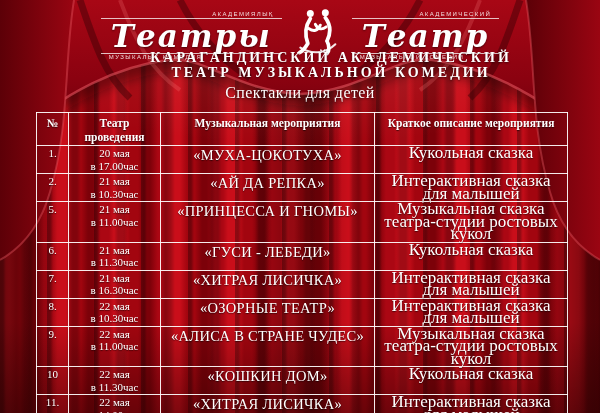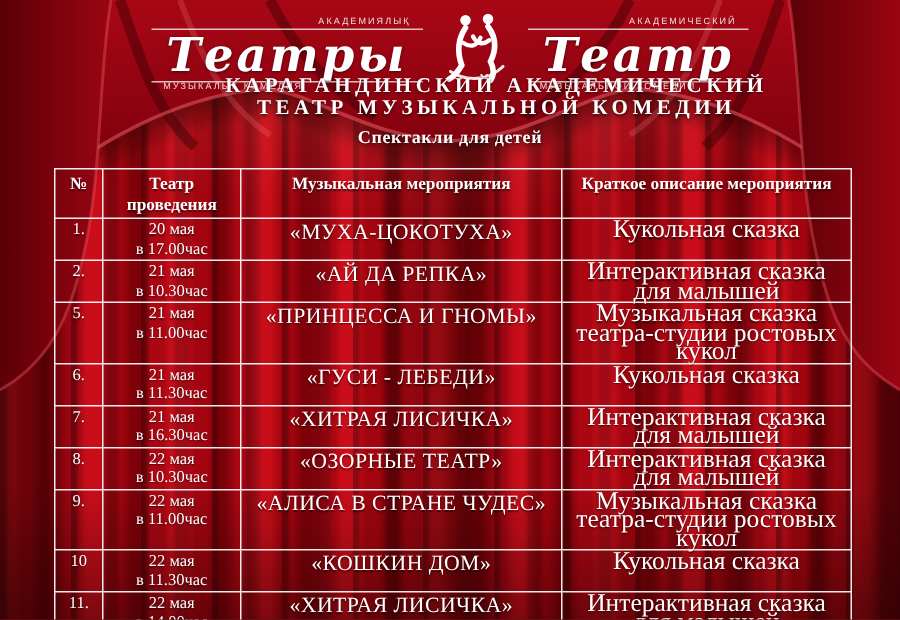--- a/index.html
+++ b/index.html
@@ -42,21 +42,21 @@
   }
   #dancer{margin:0 2px 6px 2px;}
   #main-title{
     position:absolute;top:50px;left:0;width:100%;text-align:center;
     font-weight:bold;font-size:14px;line-height:15px;letter-spacing:3px;
     text-shadow:0 1px 2px rgba(0,0,0,.55);
     padding-left:31px;
   }
   #subtitle{
     position:absolute;top:84px;left:0;width:100%;text-align:center;
-    font-weight:bold;font-size:12px;letter-spacing:.4px;
+    font-weight:normal;font-size:16px;letter-spacing:.4px;
     text-shadow:0 1px 2px rgba(0,0,0,.55);
   }
   
   #schedule{
     position:absolute;top:112px;left:36px;width:531px;
     border-collapse:collapse;table-layout:fixed;
     text-shadow:0 1px 1px rgba(0,0,0,.55);
   }
   #schedule th,#schedule td{
     border:1px solid rgba(255,255,255,.92);

